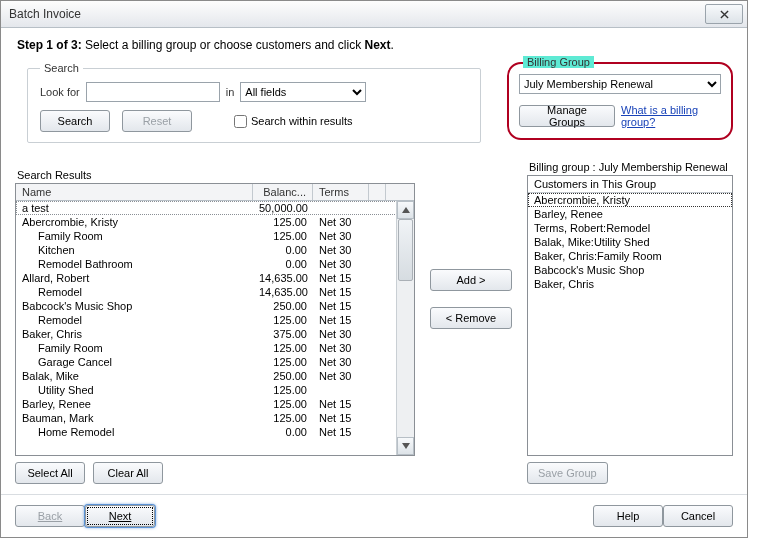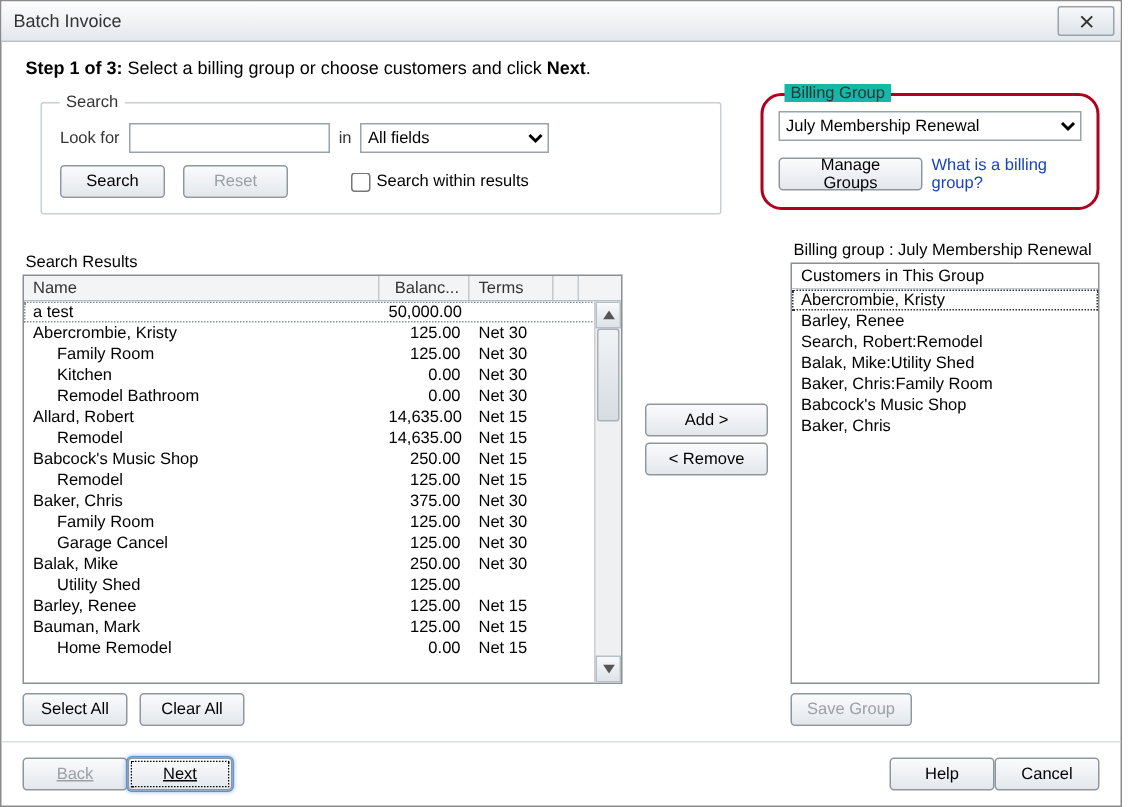--- a/index.html
+++ b/index.html
@@ -40,27 +40,27 @@
   .row .c.name{flex:0 0 237px}
   .row .c.bal{flex:0 0 60px;text-align:right}
   .row .c.terms{flex:0 0 56px}
   .row.sel{background:#fff;outline:1px dotted #8a8f95;outline-offset:-1px}
   .indent-1{padding-left:22px!important}
   .vscroll{position:absolute;right:0;top:0;bottom:0;width:17px;background:#eef0f2;border-left:1px solid #c9cfd4;display:flex;flex-direction:column}
   .vscroll .arrow{height:16px;background:linear-gradient(#f7f9fb,#dde3e8);border:1px solid #b7bfc6;margin:0;display:flex;align-items:center;justify-content:center}
   .vscroll .track{flex:1;position:relative}
   .vscroll .thumb{position:absolute;left:1px;right:1px;top:0;height:60px;background:linear-gradient(#f0f3f6,#d6dce1);border:1px solid #aab0b6;border-radius:2px}
   .left-actions{display:flex;gap:8px;margin-top:6px}
-  .center{width:96px;display:flex;flex-direction:column;align-items:center;justify-content:flex-start;padding-top:112px;gap:4px}
+  .center{width:96px;display:flex;flex-direction:column;align-items:center;justify-content:flex-start;padding-top:112px;gap:16px}
   .right{flex:1;display:flex;flex-direction:column;min-height:0;position:relative}
   .billing-group-box{position:relative;border:2px solid #b00020;border-radius:14px;padding:6px 10px 10px 10px;margin-bottom:6px}
-  .billing-group-box .bg-legend{position:absolute;top:-8px;left:14px;background:#14b8a6;padding:0 4px;font-size:11px;color:#333}
+  .billing-group-box .bg-legend{position:absolute;top:-8px;left:14px;background:#5eead4;padding:0 4px;font-size:11px;color:#333}
   .bg-row{display:flex;align-items:center;gap:6px;margin-top:4px}
   .bg-select{flex:1}
-  .link{color:#1943b8;cursor:default}
+  .link{color:#1943b8;text-decoration:underline;cursor:default}
   .right .group-label{margin:4px 0 2px 2px}
   .group-list{flex:1;border:1px solid #8a8f95;background:#fff;overflow:hidden;position:relative}
   .group-head{background:#fff;border-bottom:1px solid #c3c9cf;padding:2px 6px;font-size:11px}
   .group-rows .grow{height:14px;line-height:14px;padding:0 6px;font-size:11px;white-space:nowrap}
   .grow.sel{background:#fff;outline:1px dotted #333;outline-offset:-1px}
   .right-actions{margin-top:6px}
   .footer{height:42px;border-top:1px solid #d9dde1;display:flex;align-items:center;padding:0 14px;}
   .footer .spacer{flex:1}
 </style>
 </head>
@@ -249,21 +249,21 @@
 
       <div class="right">
         <div class="group-label">
           <span>Billing group :  </span><span>July Membership Renewal</span>
         </div>
         <div class="group-list">
           <div class="group-head">Customers in This Group</div>
           <div class="group-rows" id="group-rows">
               <div class="grow sel">Abercrombie, Kristy</div>
               <div class="grow">Barley, Renee</div>
-              <div class="grow">Search, Robert:Remodel</div>
+              <div class="grow">Terms, Robert:Remodel</div>
               <div class="grow">Balak, Mike:Utility Shed</div>
               <div class="grow">Baker, Chris:Family Room</div>
               <div class="grow">Babcock's Music Shop</div>
               <div class="grow">Baker, Chris</div>
             </div>
         </div>
         <div class="right-actions">
           <button class="btn disabled" disabled="">Save Group</button>
         </div>
       </div>

